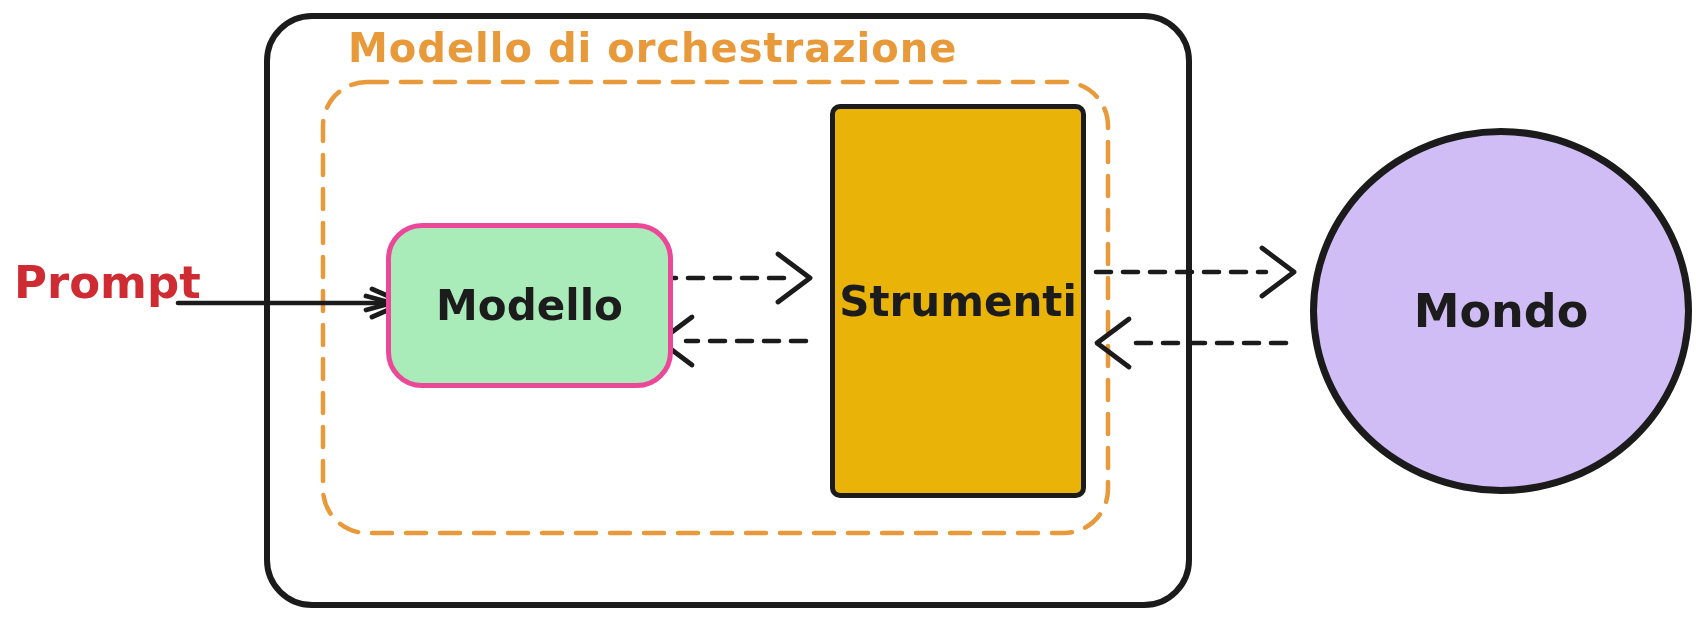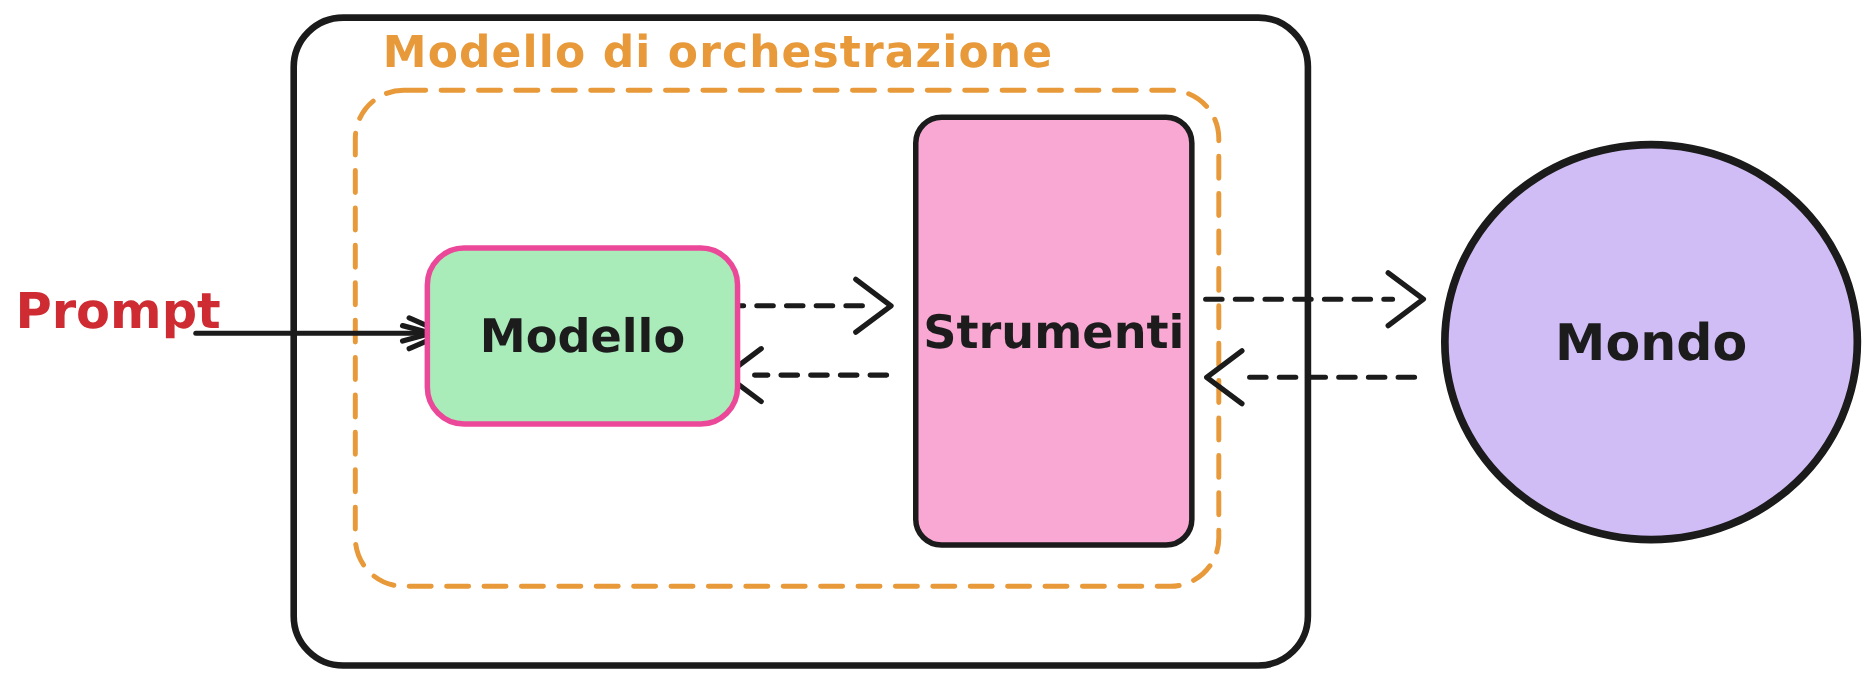--- a/index.html
+++ b/index.html
@@ -65,23 +65,23 @@
     background: #a9ecba;
     border: 5px solid #ec4899;
     border-radius: 36px;
     margin-left: 34px;
   }
   .tools-box {
     left: 830px;
     top: 104px;
     width: 256px;
     height: 394px;
-    background: #f9a8d4;
+    background: #eab308;
     border: 5px solid #1b1b1b;
-    border-radius: 26px;
+    border-radius: 10px;
   }
   .world-circle {
     left: 1310px;
     top: 128px;
     width: 382px;
     height: 366px;
     background: #d1bdf6;
     border: 7px solid #1b1b1b;
     border-radius: 50%;
     flex-direction: row;

